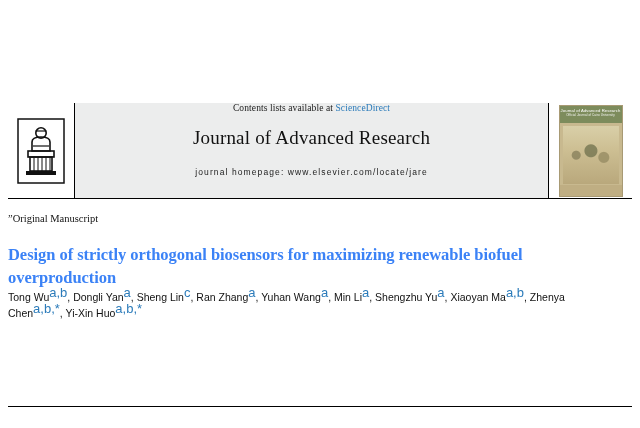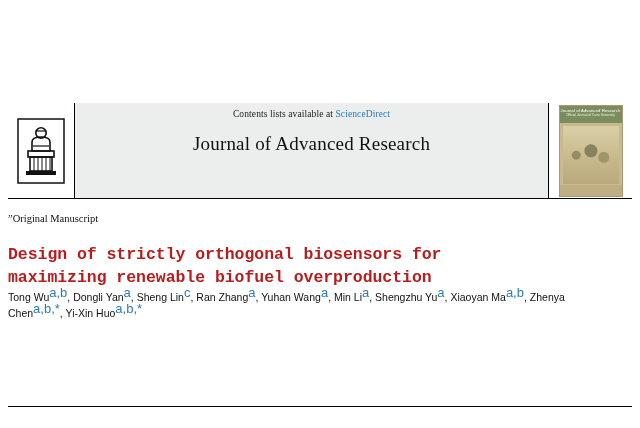--- a/index.html
+++ b/index.html
@@ -62,21 +62,20 @@
   .logo-art svg { display: block; }
 
   
   .center-box {
     flex: 1 1 auto;
     background: #eceded;
     display: flex;
     flex-direction: column;
     align-items: center;
     justify-content: flex-start;
-    padding-top: 6px;
     box-sizing: border-box;
     position: relative;
   }
   .contents-line {
     font-family: "Liberation Serif", serif;
     font-size: 9.5px;
     color: #1a1a1a;
     letter-spacing: 0.1px;
   }
   .contents-line .sd {
@@ -175,24 +174,24 @@
     top: 213px;
     font-family: Liberation Serif, serif;
     font-size: 10.5px;
     color: #111111;
   }
   .art-title {
     position: absolute;
     left: 8px;
     top: 232px;
     width: 540px;
-    font-family: Liberation Mono, monospace;
+    font-family: Liberation Serif, serif;
     font-size: 16.5px;
     line-height: 1.42;
-    color: #b91c1c;
+    color: #3b82f6;
     letter-spacing: -0.05px;
   }
   .authors {
     position: absolute;
     left: 8px;
     top: 289px;
     width: 614px;
     font-family: "Liberation Sans", sans-serif;
     font-size: 10.5px;
     line-height: 1.55;
@@ -243,20 +242,21 @@
           <rect x="9" y="53" width="30" height="4" fill="#111111"></rect>
         </svg>
       </div>
     </div>
 
     <div class="center-box">
       <div class="contents-line">
         <span>Contents lists available at </span><span class="sd">ScienceDirect</span>
       </div>
       <div class="journal-title">Journal of Advanced Research</div>
+      <div class="homepage-line">journal homepage: www.elsevier.com/locate/jare</div>
     </div>
 
     <div class="cover-box">
       <div class="cover-thumb">
         <div class="cover-band">
           <span>Journal of Advanced Research</span>
           <span class="sub">Official Journal of Cairo University</span>
         </div>
         <div class="cover-img"></div>
         <div class="cover-foot"></div>

